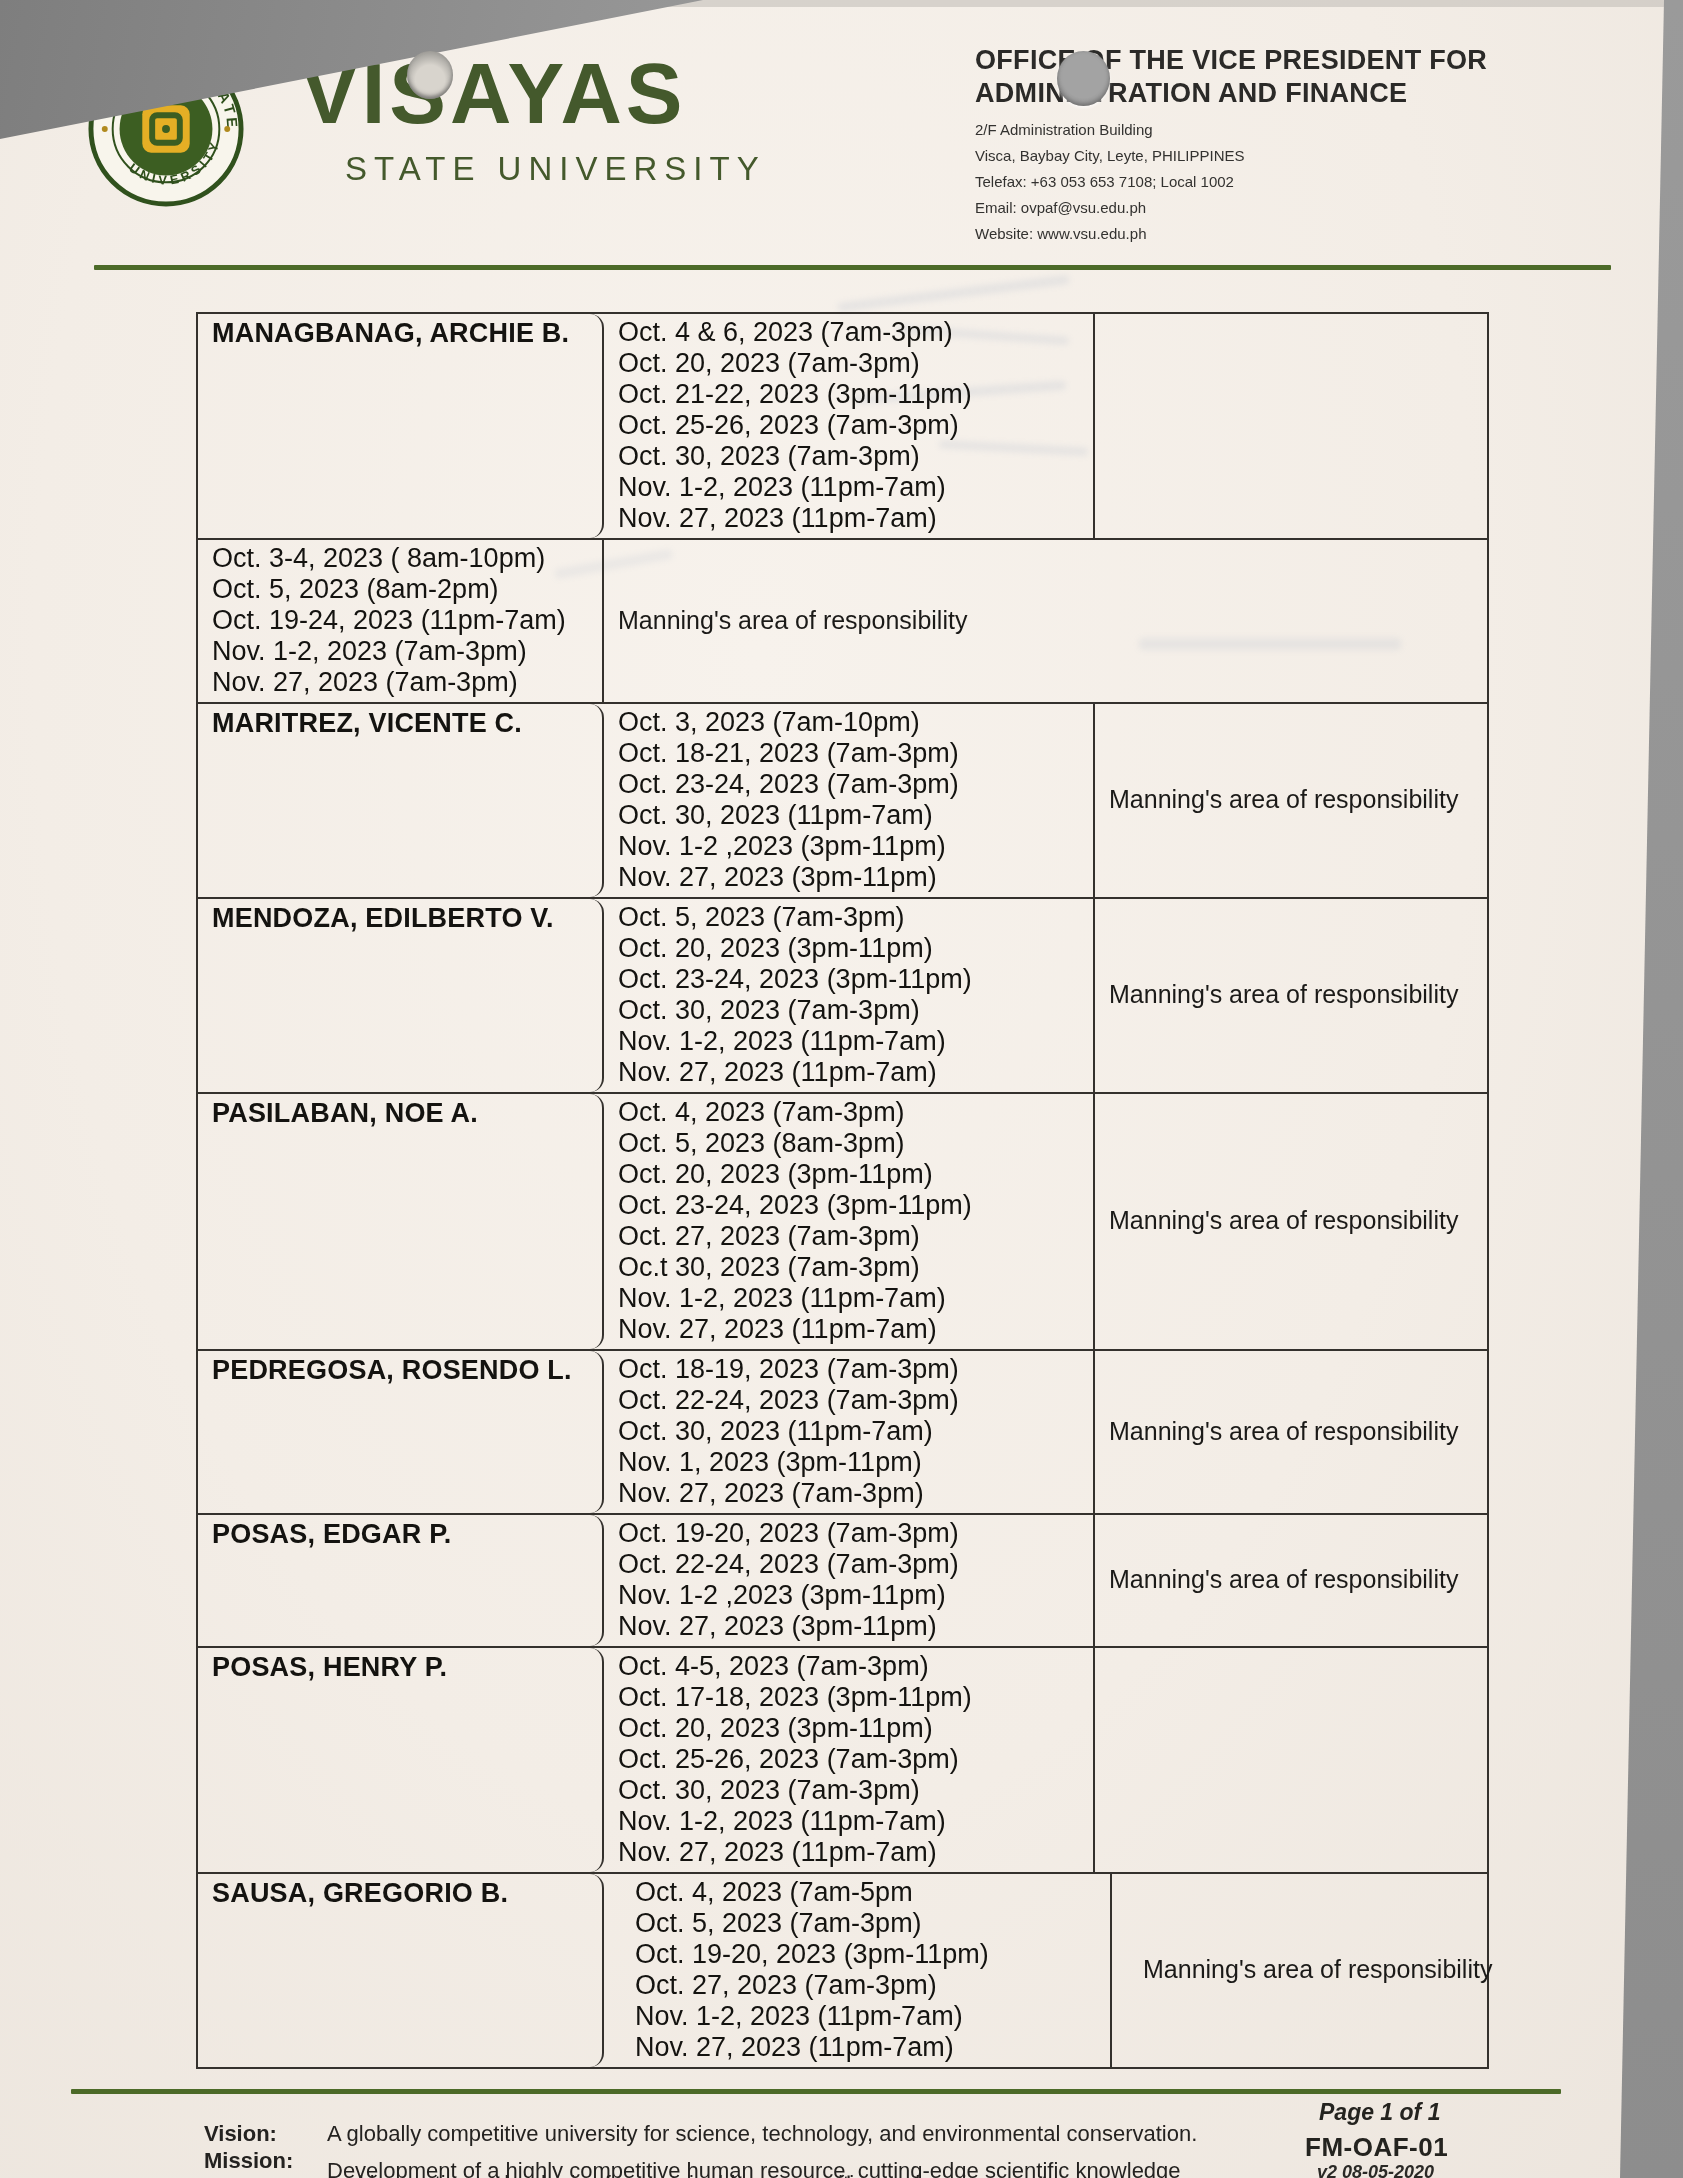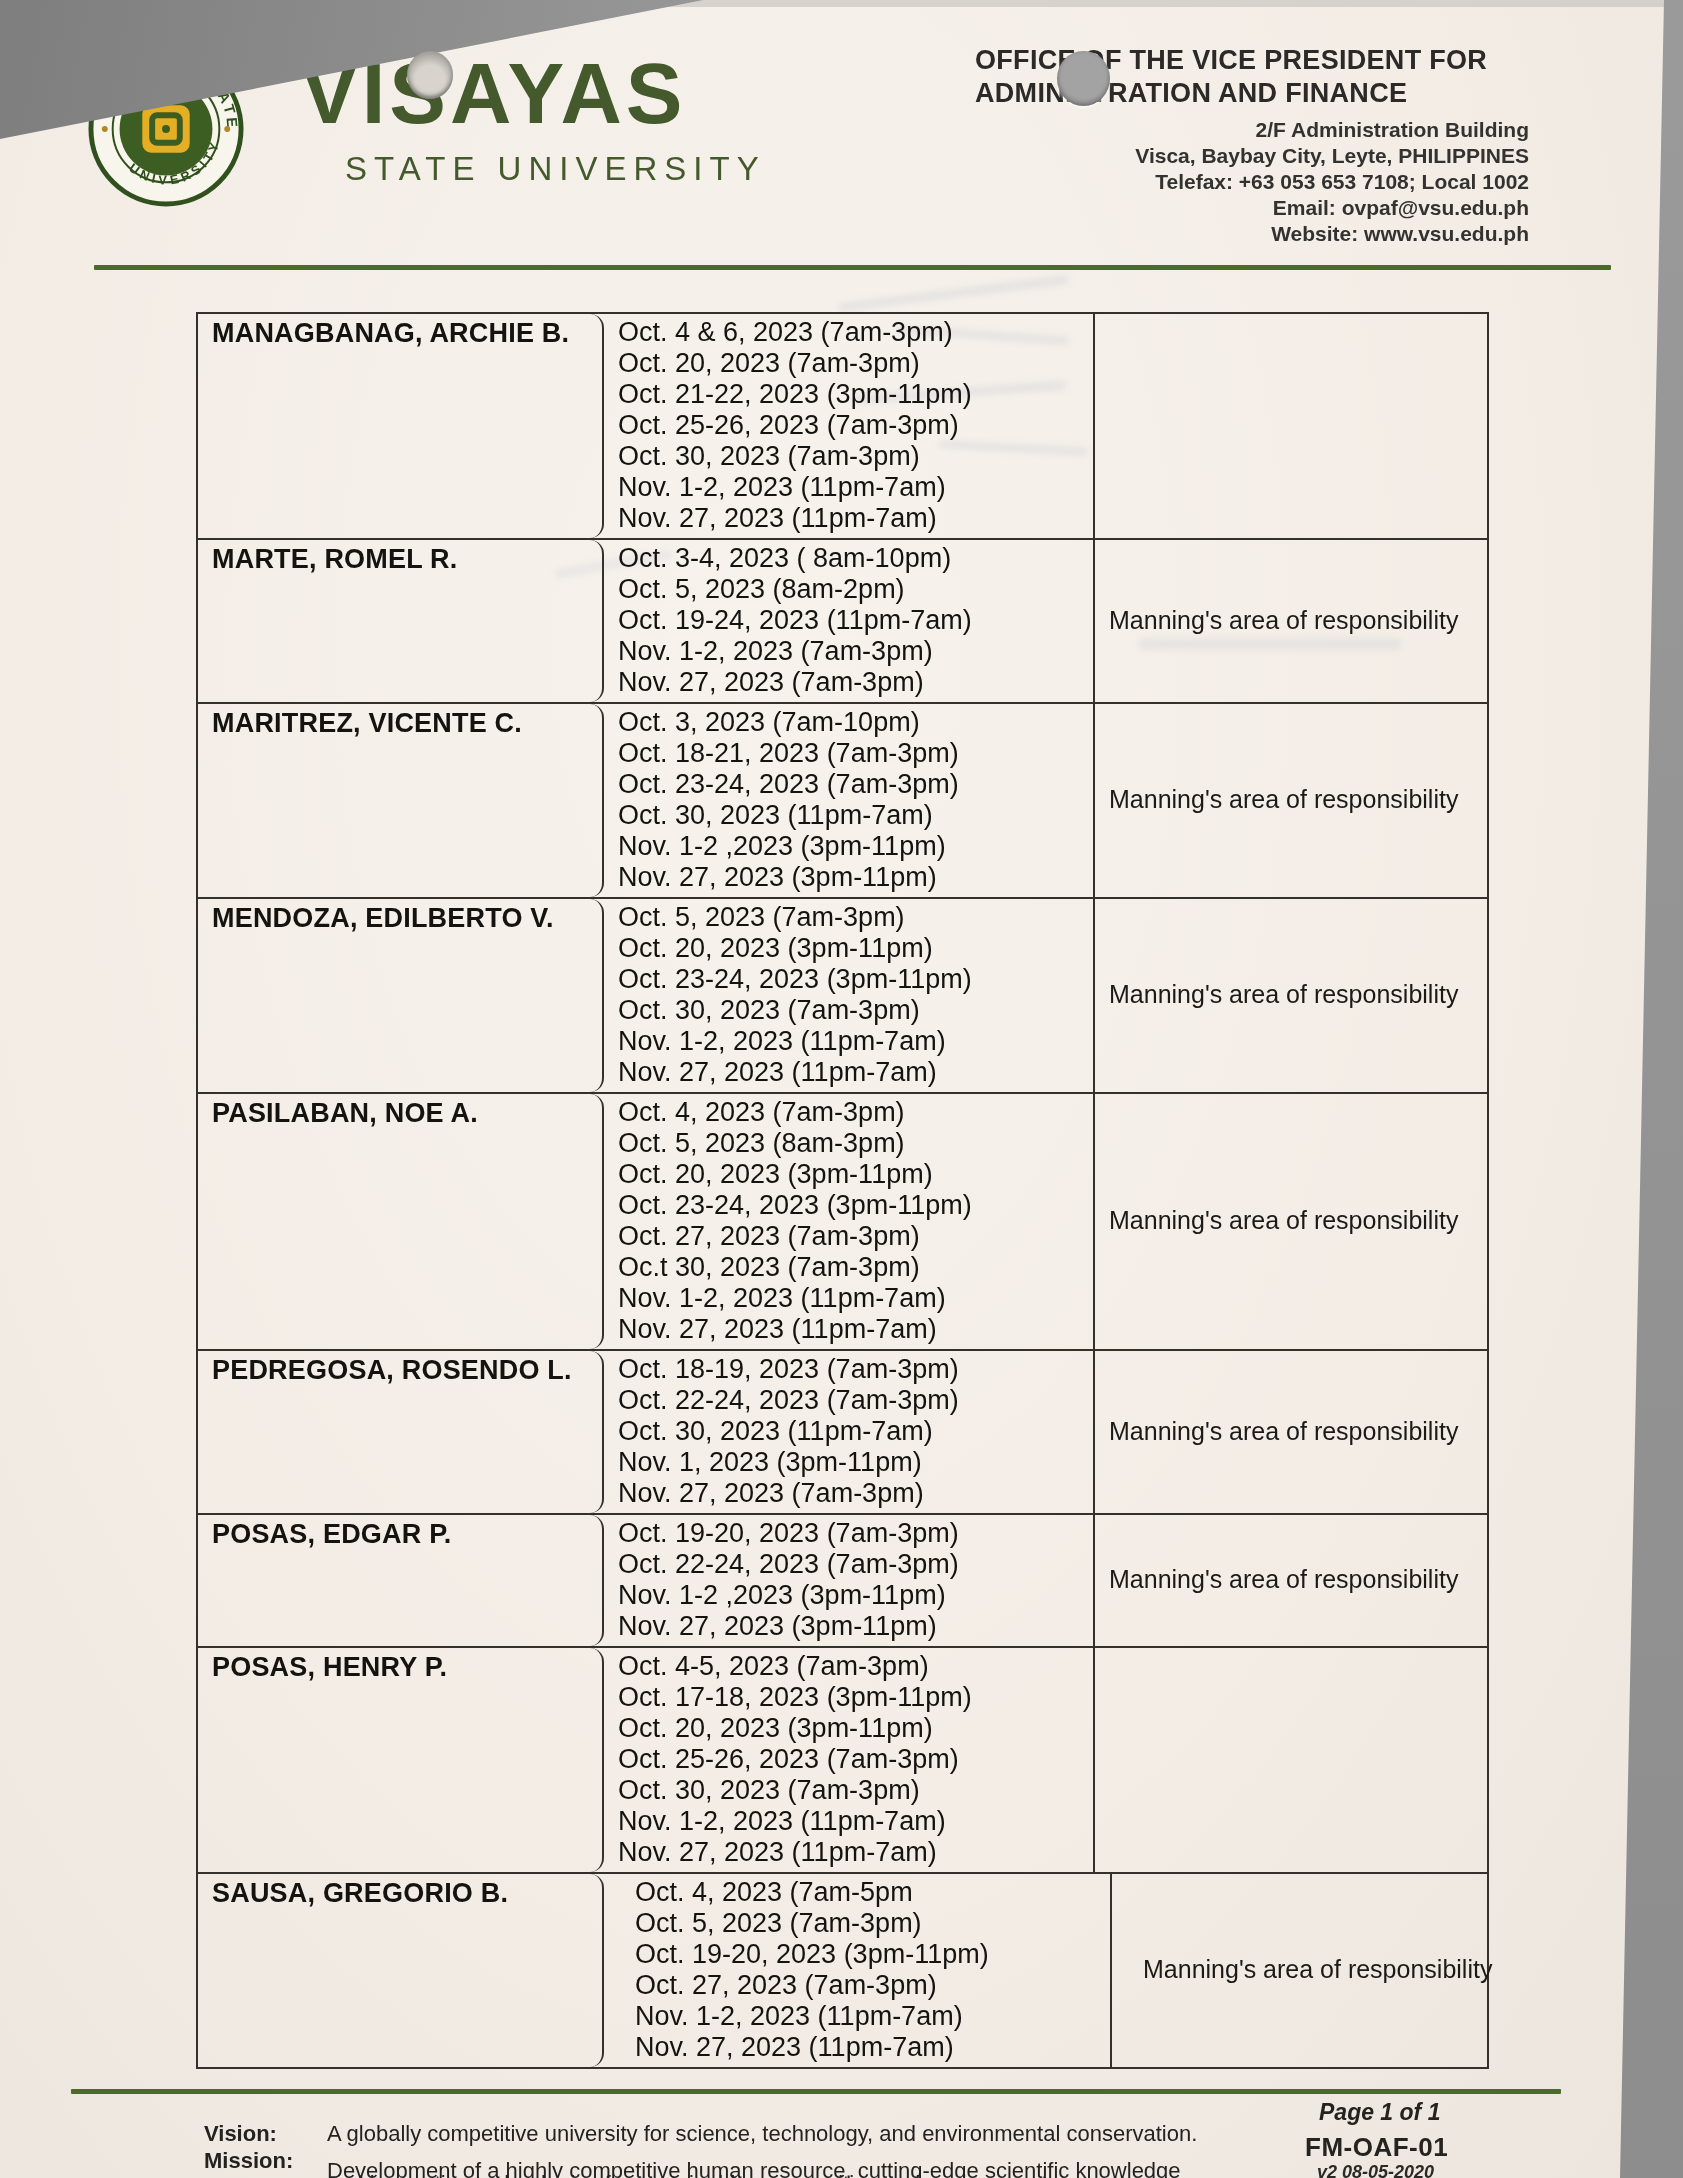--- a/index.html
+++ b/index.html
@@ -30,21 +30,21 @@
   .g5{left:1139px;top:638px;width:262px;height:12px;opacity:.12;}
   .g6{left:554px;top:559px;width:119px;height:10px;transform:rotate(-10deg);opacity:.10;}
   
   .seal{position:absolute;left:87px;top:50px;z-index:5;}
   .wordmark{position:absolute;left:301px;top:51px;z-index:5;color:#44592c;
             font-size:85px;font-weight:600;letter-spacing:4px;line-height:1;}
   .wordmark-sub{position:absolute;left:345px;top:152px;z-index:5;color:#44592c;
             font-size:33px;font-weight:400;letter-spacing:7px;line-height:1;}
   .office{position:absolute;left:975px;top:44px;width:554px;z-index:5;}
   .office .bold-line{font-size:27px;font-weight:700;color:#2b2a28;line-height:33px;letter-spacing:0.3px;}
-  .office .addr{font-size:21px;color:#333230;line-height:26px;font-weight:700;text-align:right;}
+  .office .addr{font-size:15px;color:#333230;line-height:26px;font-weight:400;}
   .office .addr-wrap{margin-top:7px;}
   .rule{position:absolute;height:5px;background:#4c6a28;z-index:5;border-radius:1px;}
   .rule.top{left:94px;top:265px;width:1517px;}
   .rule.bottom{left:71px;top:2089px;width:1490px;}
   
   .dtable{position:absolute;left:196px;top:312px;width:1293px;z-index:5;
           border:2px solid #34312d;box-sizing:border-box;}
   .trow{display:grid;grid-template-columns:406px 491px 390px;border-bottom:2px solid #34312d;}
   .trow:last-child{border-bottom:none;gap:17px;}
   .cell{box-sizing:border-box;padding:2px 10px 4px 14px;}
@@ -115,21 +115,20 @@
       <div class="cell sched">Oct. 4 &amp; 6, 2023 (7am-3pm)
 Oct. 20, 2023 (7am-3pm)
 Oct. 21-22, 2023 (3pm-11pm)
 Oct. 25-26, 2023 (7am-3pm)
 Oct. 30, 2023 (7am-3pm)
 Nov. 1-2, 2023 (11pm-7am)
 Nov. 27, 2023 (11pm-7am)</div>
       <div class="cell remark"></div>
     </div>
     <div class="trow" style="min-height:158px">
-      <div class="cell name">MARTE, ROMEL R.</div>
       <div class="cell sched">Oct. 3-4, 2023 ( 8am-10pm)
 Oct. 5, 2023 (8am-2pm)
 Oct. 19-24, 2023 (11pm-7am)
 Nov. 1-2, 2023 (7am-3pm)
 Nov. 27, 2023 (7am-3pm)</div>
       <div class="cell remark">Manning's area of responsibility</div>
     </div>
     <div class="trow" style="min-height:190px">
       <div class="cell name">MARITREZ, VICENTE C.</div>
       <div class="cell sched">Oct. 3, 2023 (7am-10pm)

